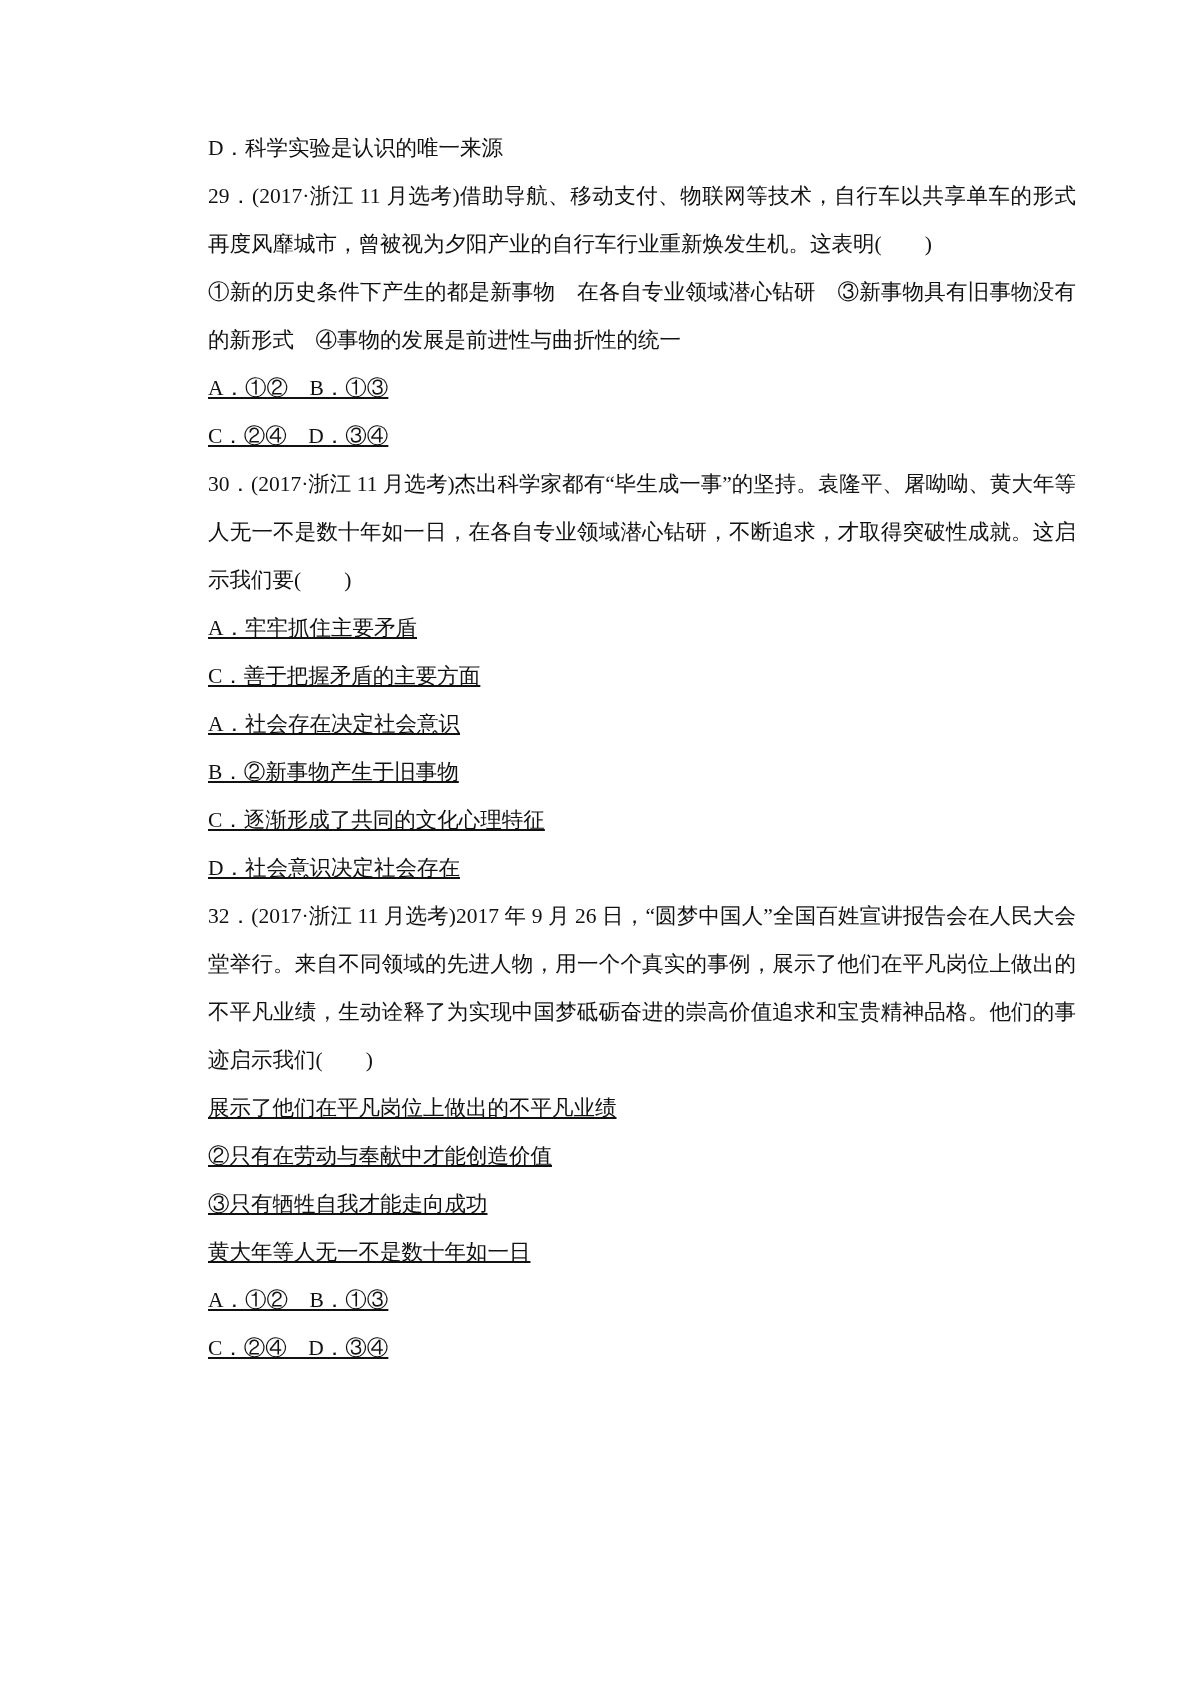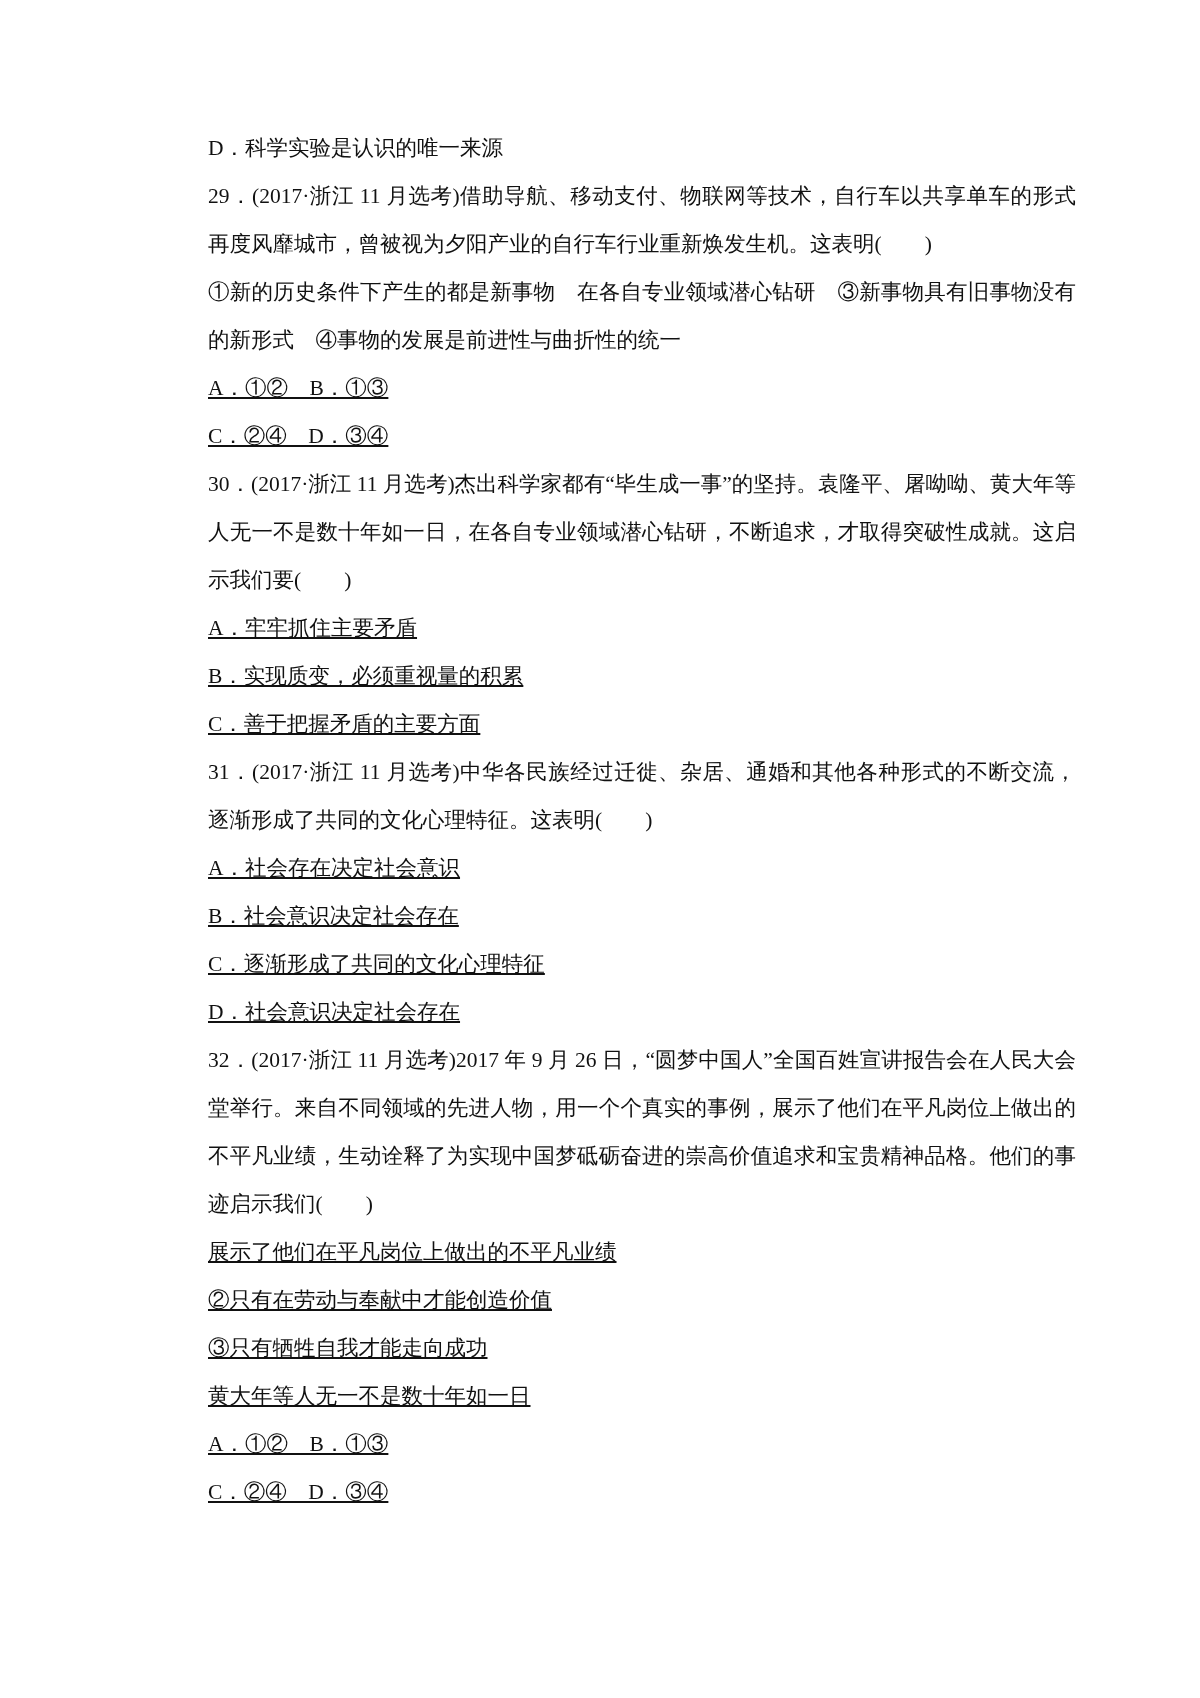--- a/index.html
+++ b/index.html
@@ -41,26 +41,24 @@
 
   <p class="line">D．科学实验是认识的唯一来源</p>
 
   <p class="line">29．(2017·浙江 11 月选考)借助导航、移动支付、物联网等技术，自行车以共享单车的形式再度风靡城市，曾被视为夕阳产业的自行车行业重新焕发生机。这表明(　　)</p>
   <p class="line">①新的历史条件下产生的都是新事物　在各自专业领域潜心钻研　③新事物具有旧事物没有的新形式　④事物的发展是前进性与曲折性的统一</p>
   <p class="line options">A．①②　B．①③</p>
   <p class="line options">C．②④　D．③④</p>
 
   <p class="line">30．(2017·浙江 11 月选考)杰出科学家都有“毕生成一事”的坚持。袁隆平、屠呦呦、黄大年等人无一不是数十年如一日，在各自专业领域潜心钻研，不断追求，才取得突破性成就。这启示我们要(　　)</p>
   <p class="line options">A．牢牢抓住主要矛盾</p>
-  <p class="line options">B．实现质变，必须重视量的积累</p>
   <p class="line options">C．善于把握矛盾的主要方面</p>
 
-  <p class="line">31．(2017·浙江 11 月选考)中华各民族经过迁徙、杂居、通婚和其他各种形式的不断交流，逐渐形成了共同的文化心理特征。这表明(　　)</p>
   <p class="line options">A．社会存在决定社会意识</p>
-  <p class="line options">B．社会意识决定社会存在</p>
+  <p class="line options">B．②新事物产生于旧事物</p>
   <p class="line options">C．逐渐形成了共同的文化心理特征</p>
   <p class="line options">D．社会意识决定社会存在</p>
 
   <p class="line">32．(2017·浙江 11 月选考)2017 年 9 月 26 日，“圆梦中国人”全国百姓宣讲报告会在人民大会堂举行。来自不同领域的先进人物，用一个个真实的事例，展示了他们在平凡岗位上做出的不平凡业绩，生动诠释了为实现中国梦砥砺奋进的崇高价值追求和宝贵精神品格。他们的事迹启示我们(　　)</p>
   <p class="line options">展示了他们在平凡岗位上做出的不平凡业绩</p>
   <p class="line options">②只有在劳动与奉献中才能创造价值</p>
   <p class="line options">③只有牺牲自我才能走向成功</p>
   <p class="line options">黄大年等人无一不是数十年如一日</p>
   <p class="line options">A．①②　B．①③</p>
   <p class="line options">C．②④　D．③④</p>

